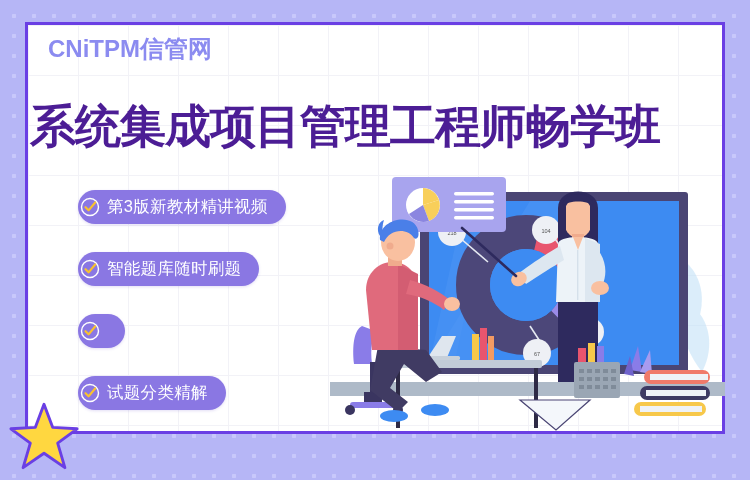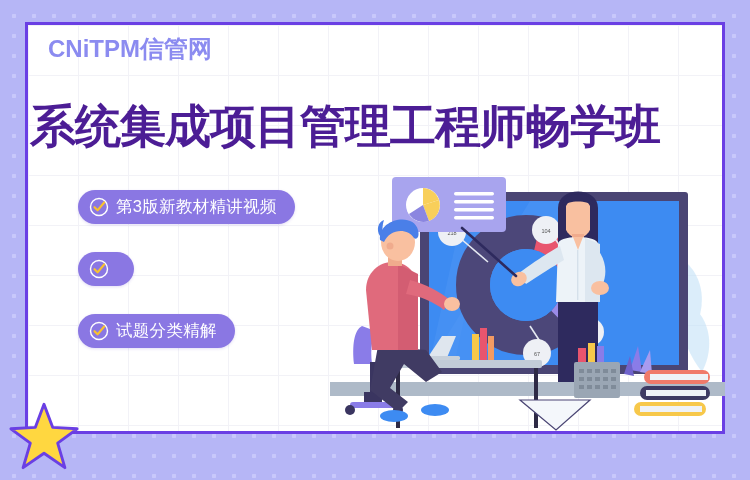--- a/index.html
+++ b/index.html
@@ -62,21 +62,21 @@
   }
 
   
   .features {
     position: absolute; left: 78px; top: 190px; z-index: 30;
   }
   .pill {
     display: flex; align-items: center;
     height: 34px; border-radius: 18px;
     background: #8a77e3;
-    padding: 0 18px 0 11px;
+    padding: 0 18px 0 2px;
     margin-bottom: 28px;
     width: max-content;
     box-shadow: 0 1px 3px rgba(100,70,200,.18);
   }
   .pill-check { width: 20px; height: 20px; flex: 0 0 20px; margin-right: 7px; }
   .pill-text {
     font-size: 16.5px; color: #ffffff; font-weight: 500;
     white-space: nowrap; letter-spacing: .3px;
   }
 
@@ -110,20 +110,27 @@
 <div class="features">
 
   <div class="pill">
     <svg class="pill-check" viewBox="0 0 24 24">
       <circle cx="12" cy="12" r="10.2" fill="none" stroke="#ffffff" stroke-width="1.7"></circle>
       <path d="M6.6 12.3 L10.3 16 L18.2 6.6" fill="none" stroke="#f9c22e" stroke-width="2.6" stroke-linecap="round" stroke-linejoin="round"></path>
     </svg>
     <span class="pill-text">第3版新教材精讲视频</span>
   </div>
 
+  <div class="pill">
+    <svg class="pill-check" viewBox="0 0 24 24">
+      <circle cx="12" cy="12" r="10.2" fill="none" stroke="#ffffff" stroke-width="1.7"></circle>
+      <path d="M6.6 12.3 L10.3 16 L18.2 6.6" fill="none" stroke="#f9c22e" stroke-width="2.6" stroke-linecap="round" stroke-linejoin="round"></path>
+    </svg>
+    <span class="pill-text">智能题库随时刷题</span>
+  </div>
 
   <div class="pill">
     <svg class="pill-check" viewBox="0 0 24 24">
       <circle cx="12" cy="12" r="10.2" fill="none" stroke="#ffffff" stroke-width="1.7"></circle>
       <path d="M6.6 12.3 L10.3 16 L18.2 6.6" fill="none" stroke="#f9c22e" stroke-width="2.6" stroke-linecap="round" stroke-linejoin="round"></path>
     </svg>
   </div>
 
   <div class="pill">
     <svg class="pill-check" viewBox="0 0 24 24">

